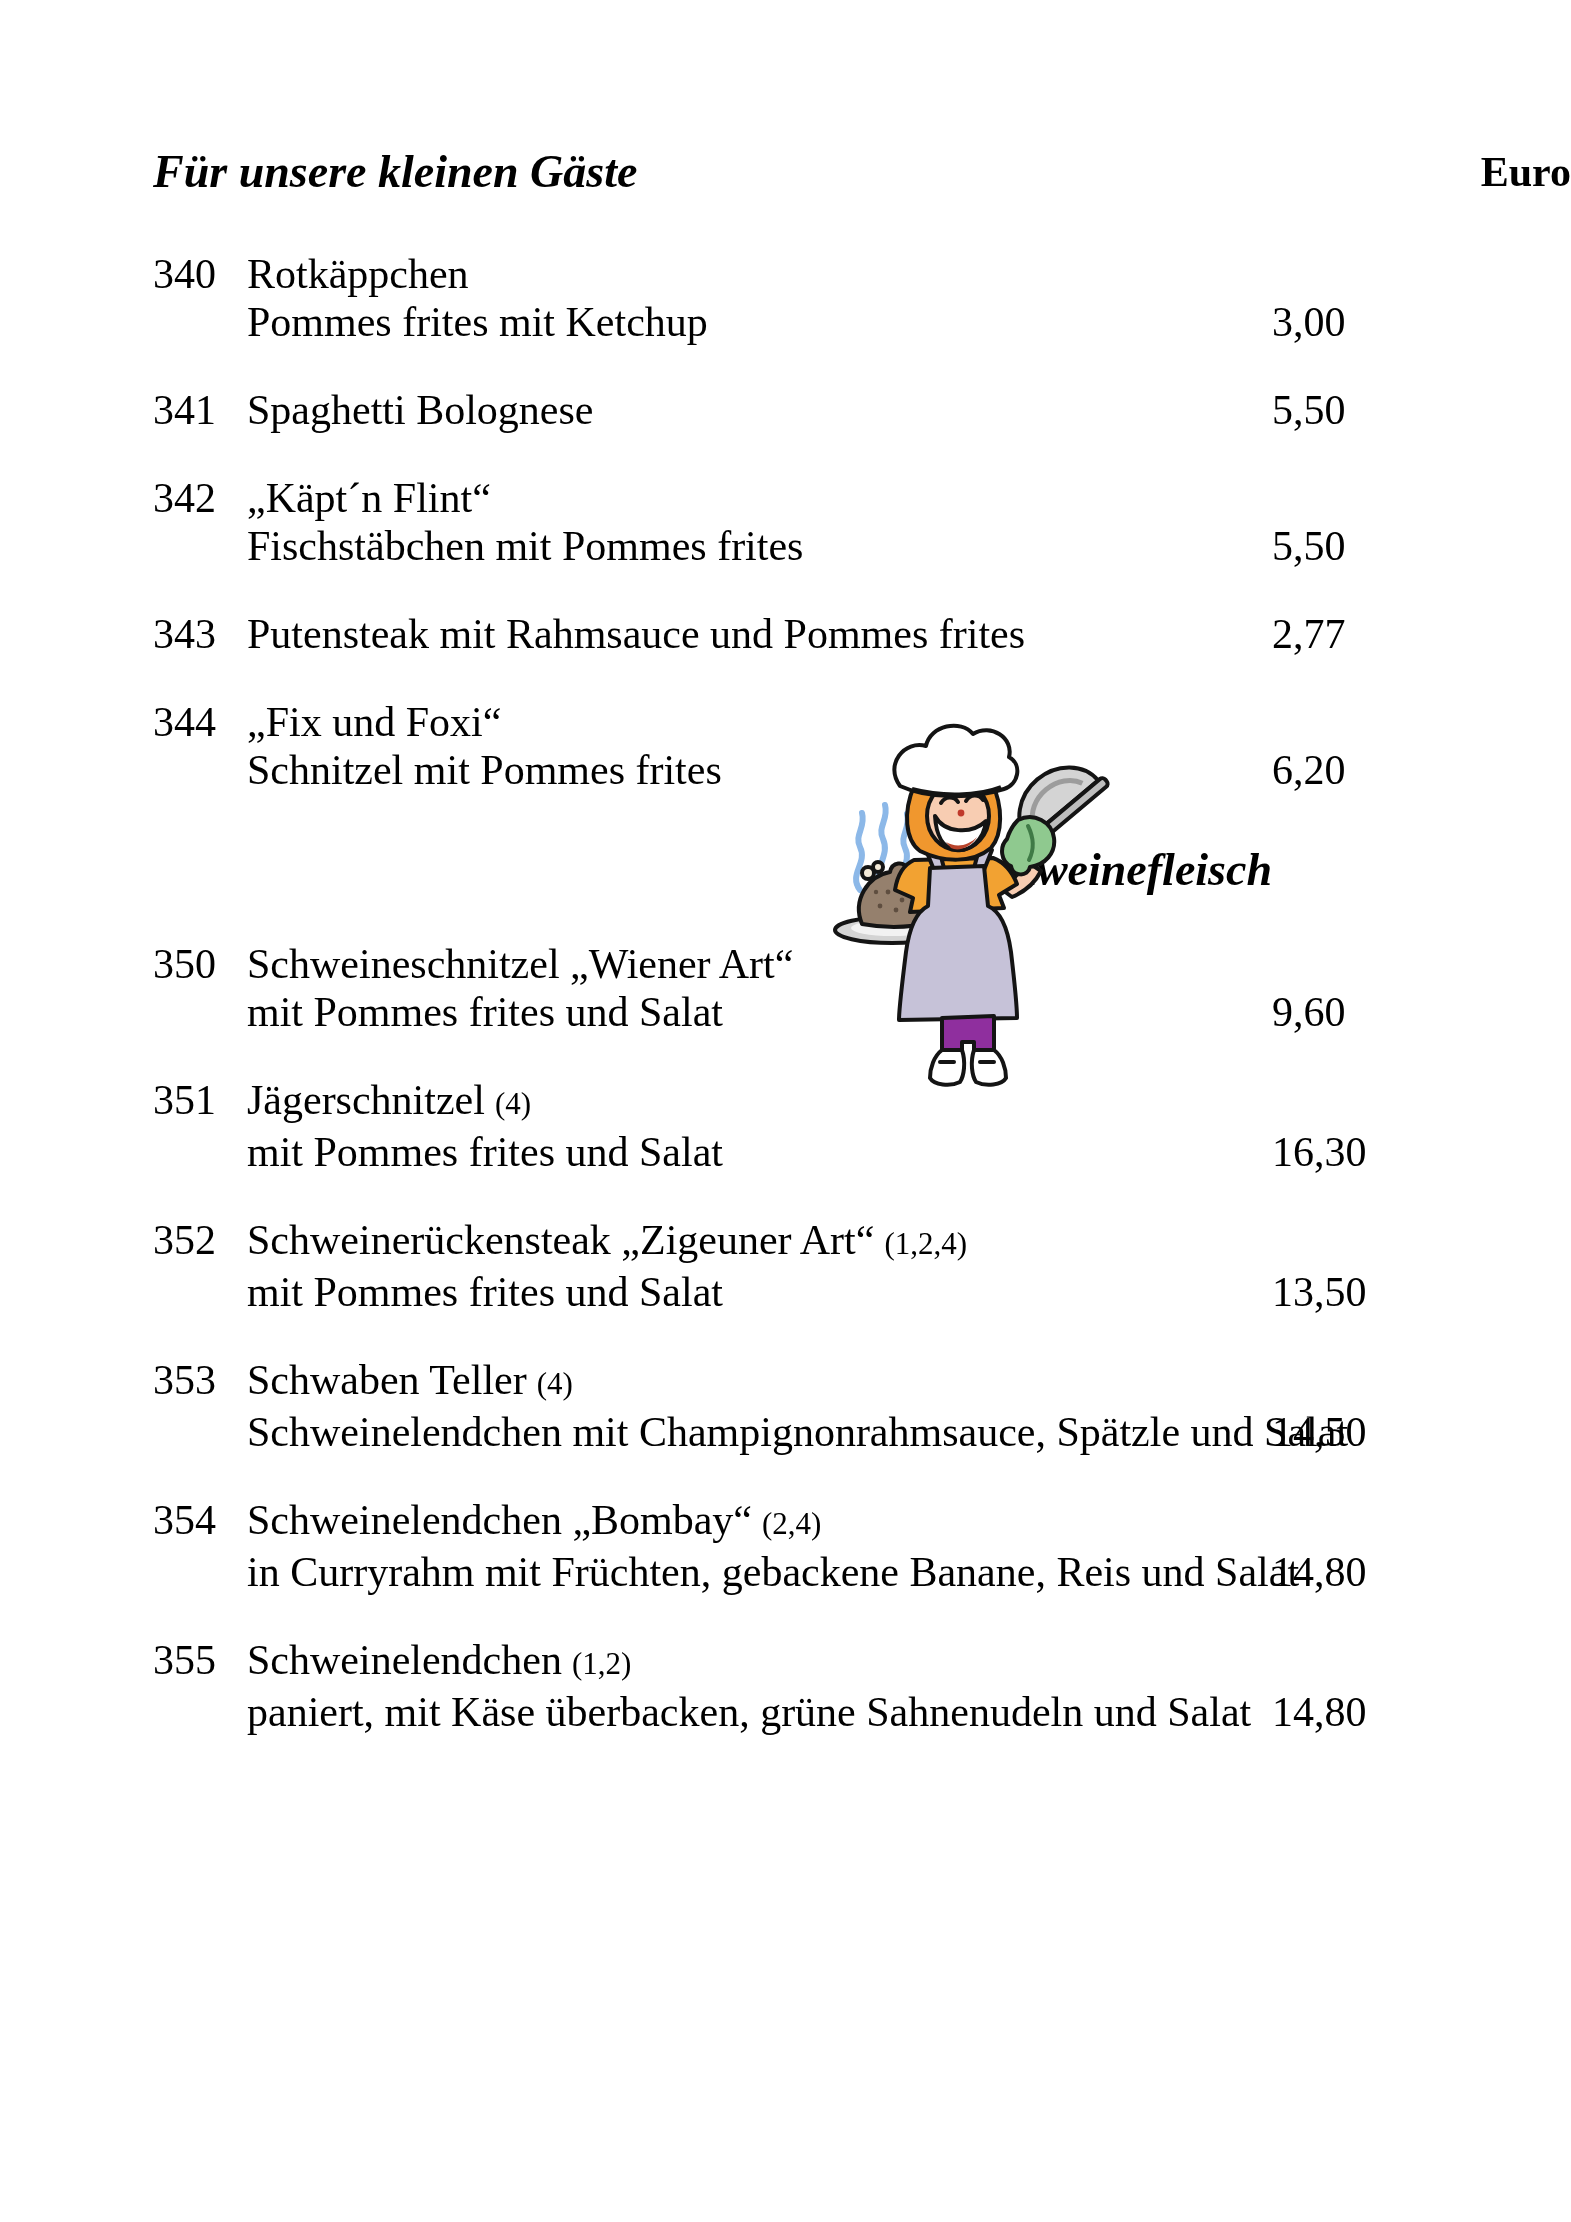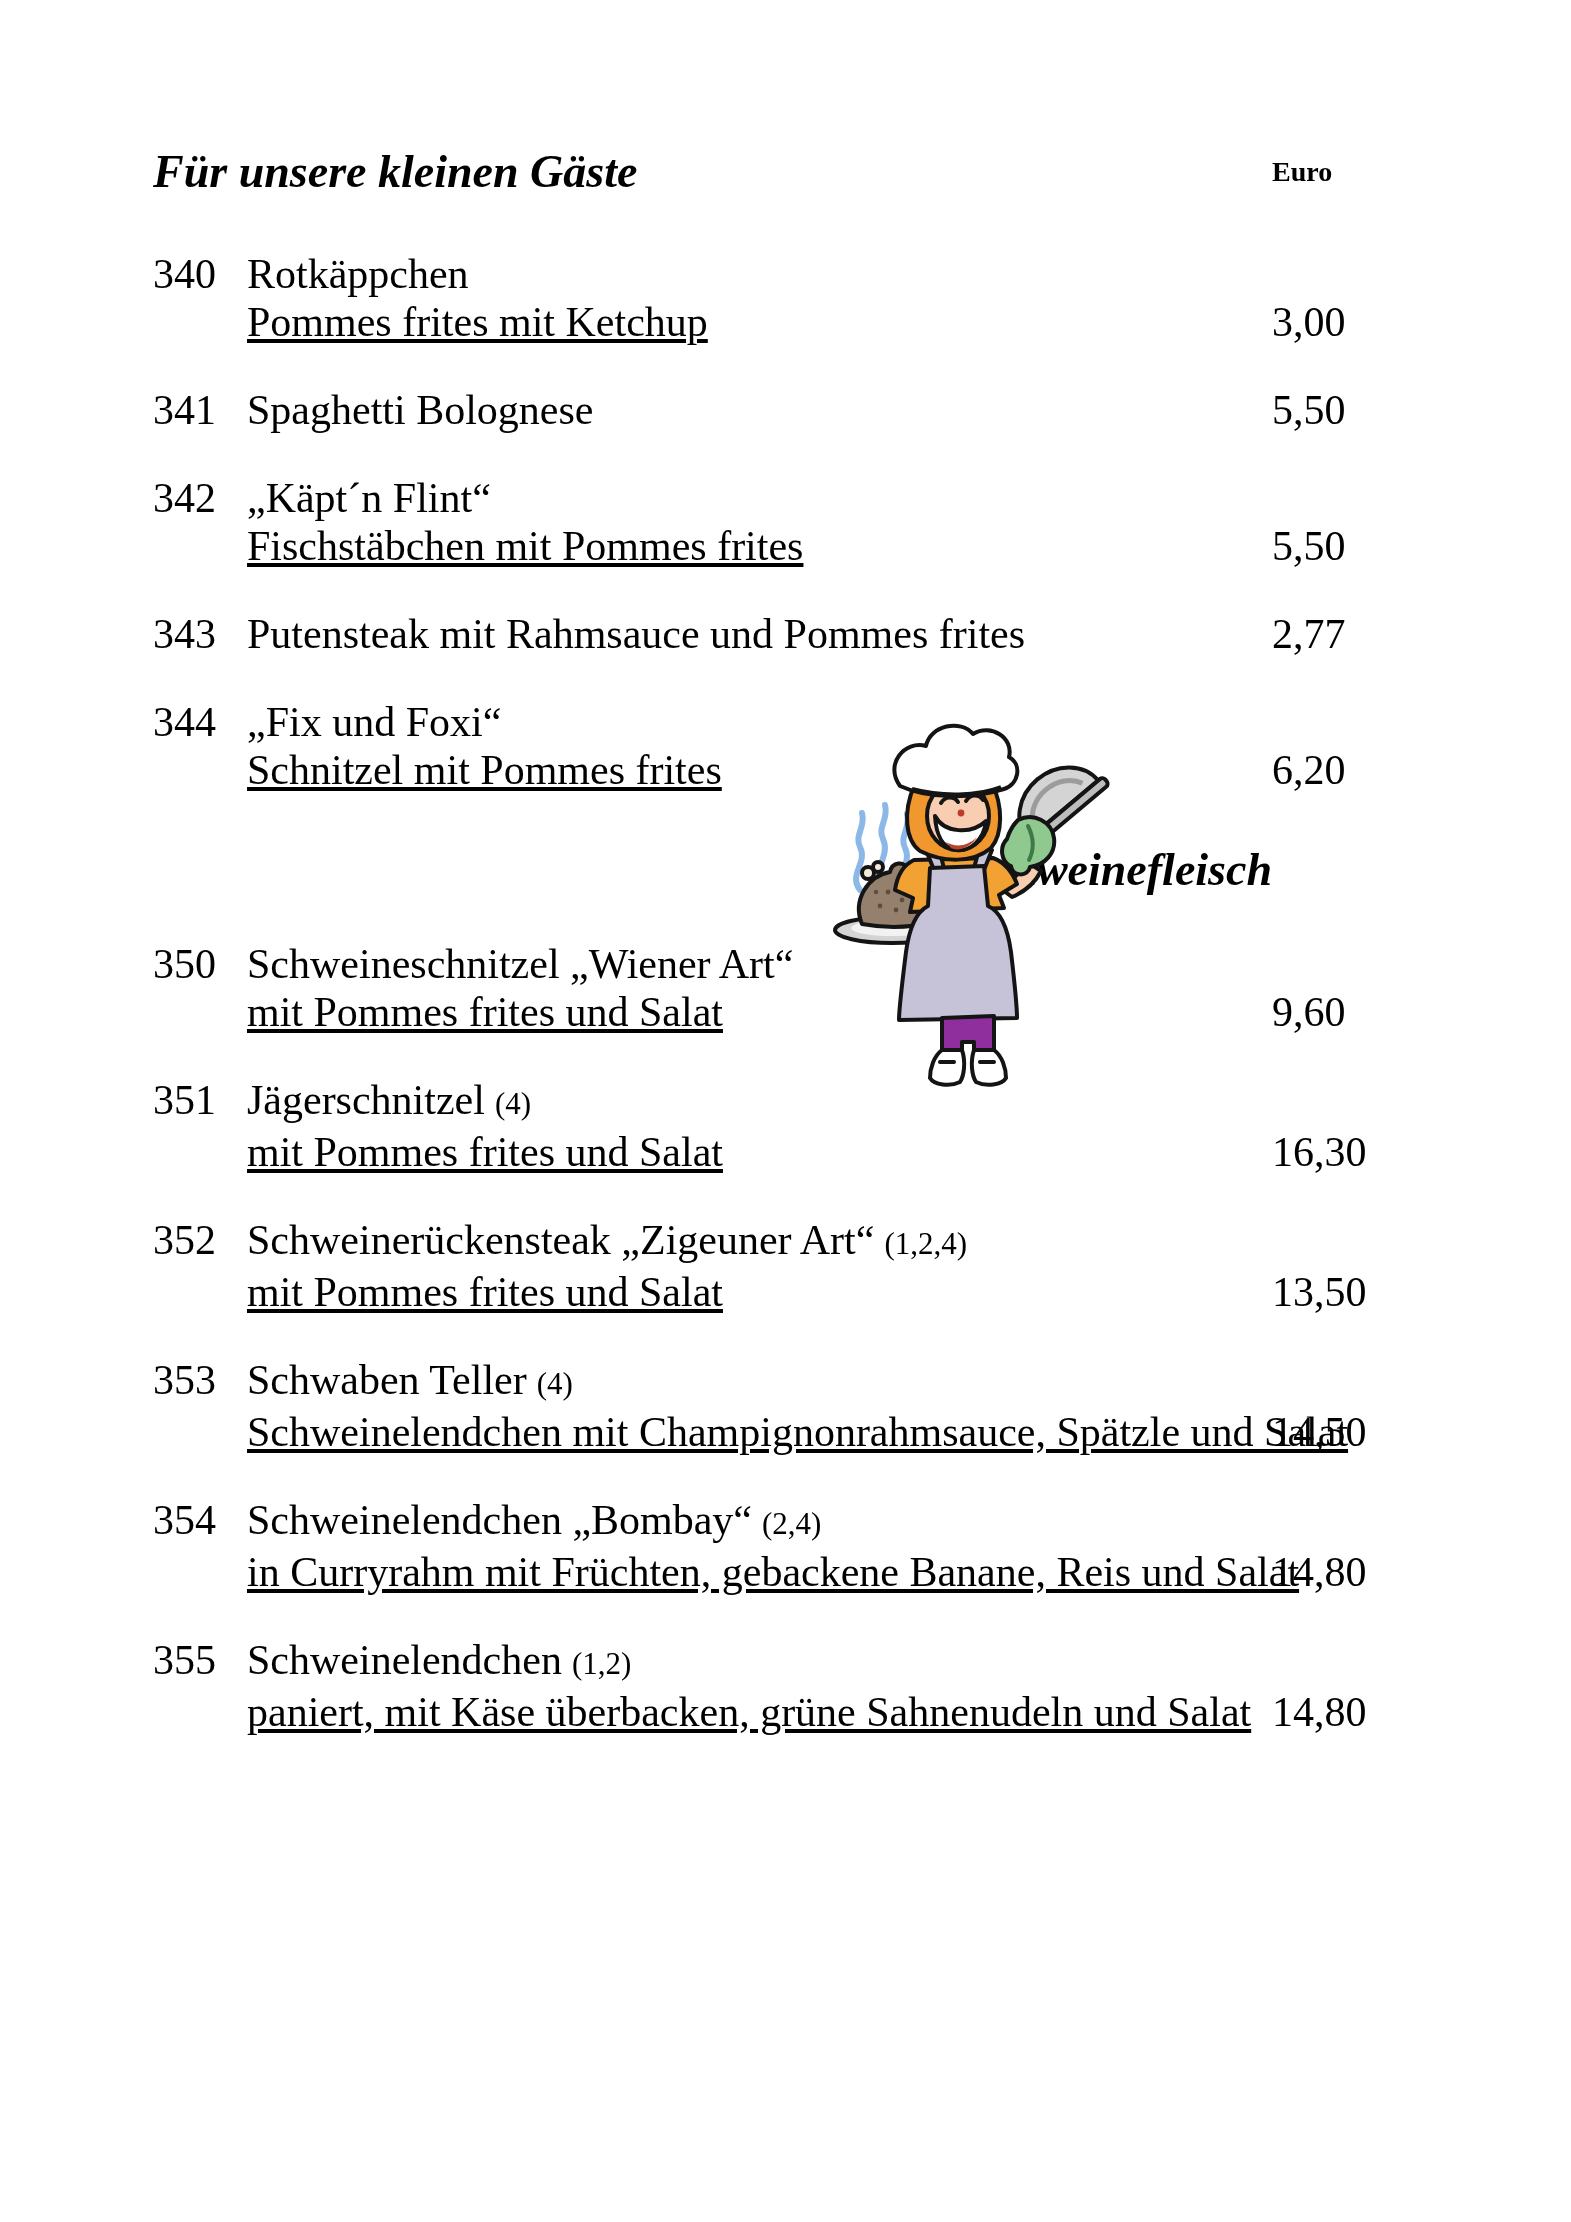--- a/index.html
+++ b/index.html
@@ -22,35 +22,36 @@
   .header-row{margin-bottom:54px;}
   .section-title{
     grid-column:1 / span 2;
     font-size:46px;
     font-weight:bold;
     font-style:italic;
     white-space:nowrap;
   }
   .currency{
     grid-column:3;
-    font-size:28px;
+    font-size:42px;
     font-weight:bold;
+    text-align:right;
   }
   .section-title-row2{margin-top:52px;margin-bottom:46px;text-align:right;}
   .item{
     display:grid;
     grid-template-columns:94px 1025px 299px;
     line-height:48px;
     font-size:42px;
     margin-bottom:40px;
   }
   .num{grid-column:1;grid-row:1;}
   .nameline{grid-column:2;grid-row:1;white-space:nowrap;}
   .note{font-size:31px;margin-left:10px;}
-  .desc{grid-column:2;grid-row:2;white-space:nowrap;text-decoration:underline;}
+  .desc{grid-column:2;grid-row:2;white-space:nowrap;}
   .price{grid-column:3;}
   .price.p1{grid-row:1;}
   .price.p2{grid-row:2;}
   .clipart{
     position:absolute;
     left:810px;top:700px;
     width:330px;height:400px;
   }
   
   .c-hair{fill:var(--hair,#f0972e);}

